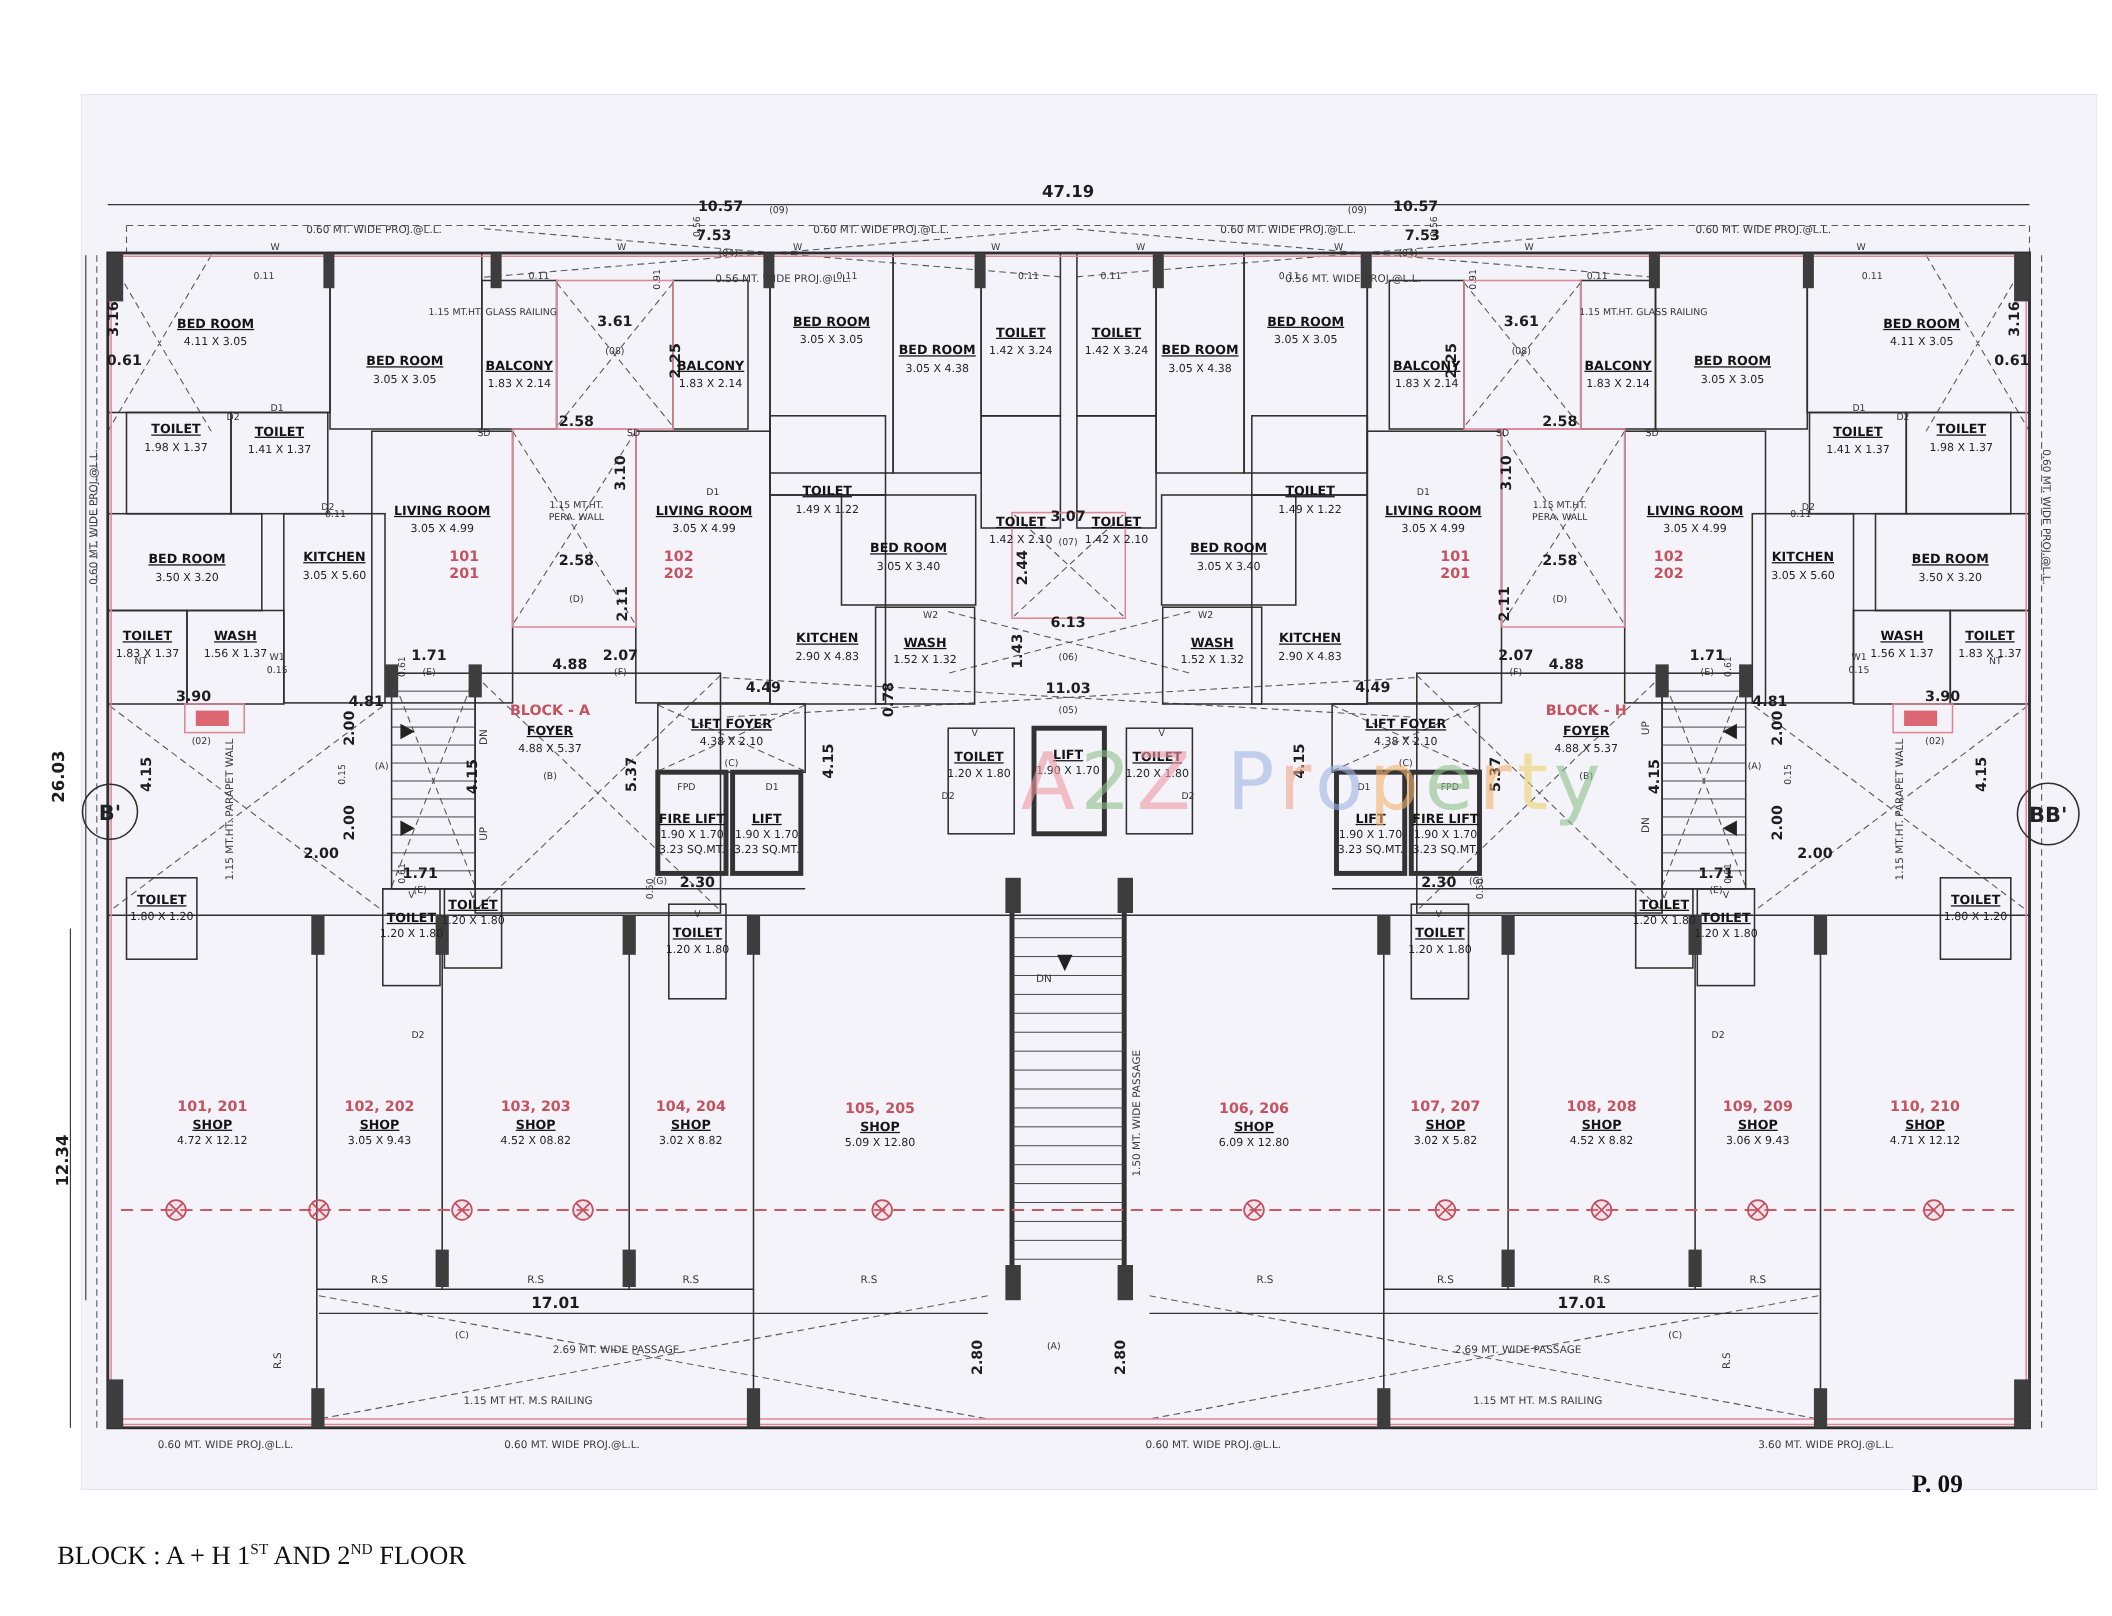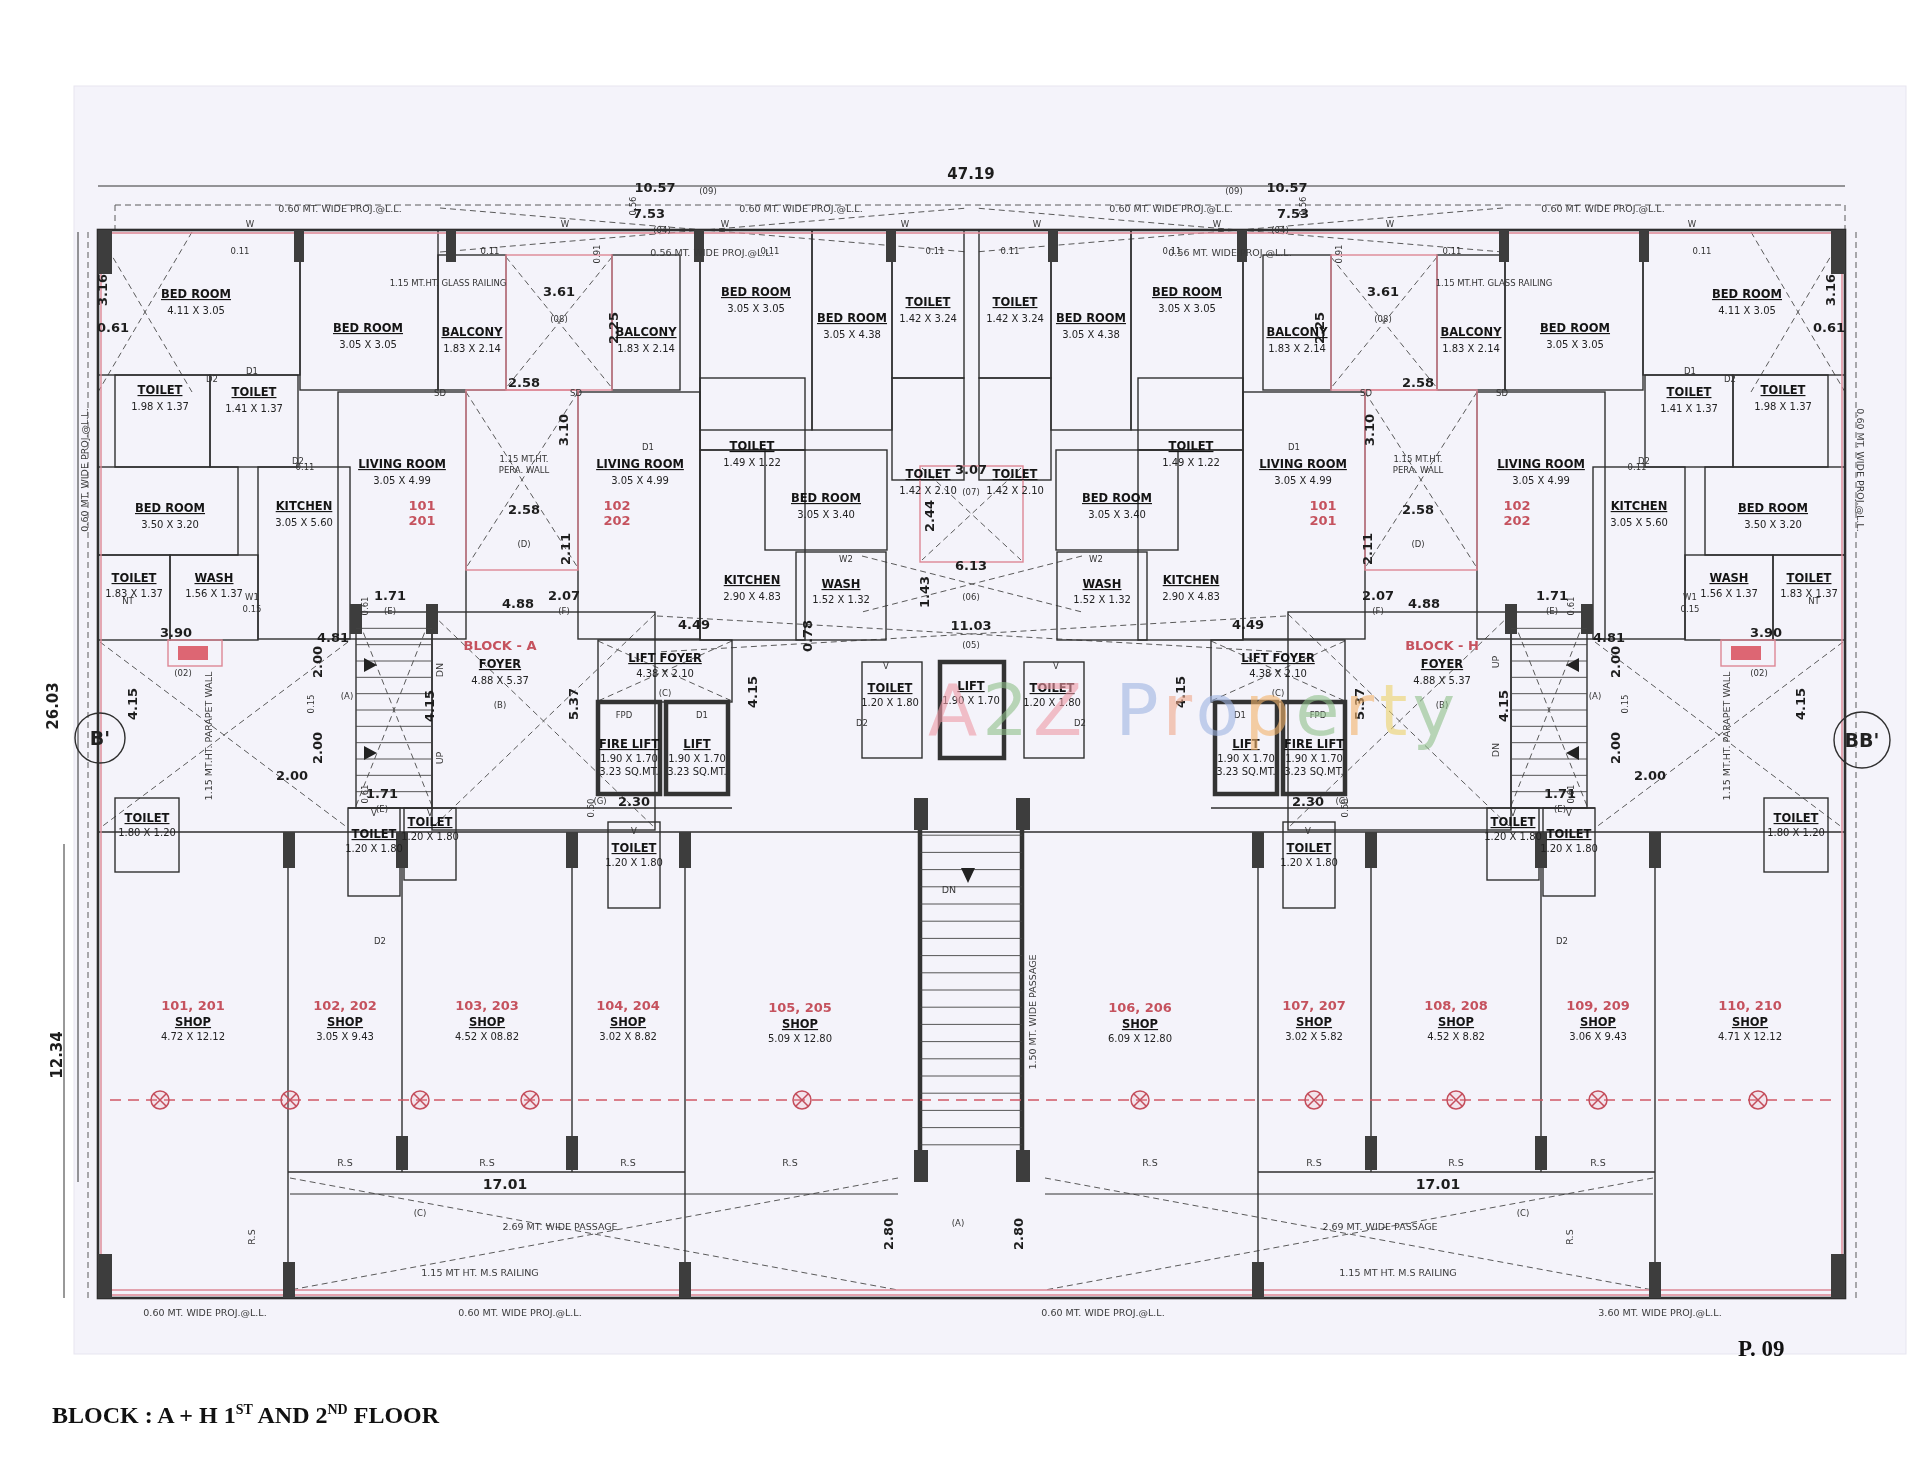--- a/index.html
+++ b/index.html
@@ -23,21 +23,21 @@
   .rd{font-size:10px;fill:#222;text-anchor:middle;}
   .unit{font-size:13px;font-weight:bold;fill:#c5525e;text-anchor:middle;}
   .mk{font-size:8.5px;fill:#333;text-anchor:middle;}
   .redlbl{font-size:13px;font-weight:bold;fill:#c5525e;text-anchor:middle;}
   .mkr{font-size:19px;font-weight:bold;fill:#222;text-anchor:middle;}
   #wm-url{position:absolute;left:10px;top:712px;font-size:56px;letter-spacing:2px;
           color:rgba(150,150,162,.45);white-space:nowrap;}
   #wm-brand{position:absolute;left:928px;top:668px;font-size:72px;font-weight:normal;
             letter-spacing:5px;opacity:.6;white-space:nowrap;}
   #title-block{position:absolute;left:52px;top:1402px;font-family:"Liberation Serif",serif;
-               font-size:24px;font-weight:bold;color:#111;}
+               font-size:24px;font-weight:normal;color:#111;}
   #title-block sup{font-size:14px;}
   #page-no{position:absolute;left:1738px;top:1336px;font-family:"Liberation Serif",serif;
            font-size:23px;font-weight:bold;color:#111;}
 </style>
 </head>
 <body>
 
 <div id="stage">
   <svg viewBox="0 0 1920 1469" width="1920" height="1469">
     <rect x="74" y="86" width="1832" height="1268" fill="#f4f3fa" stroke="#e7e5f0"></rect>

